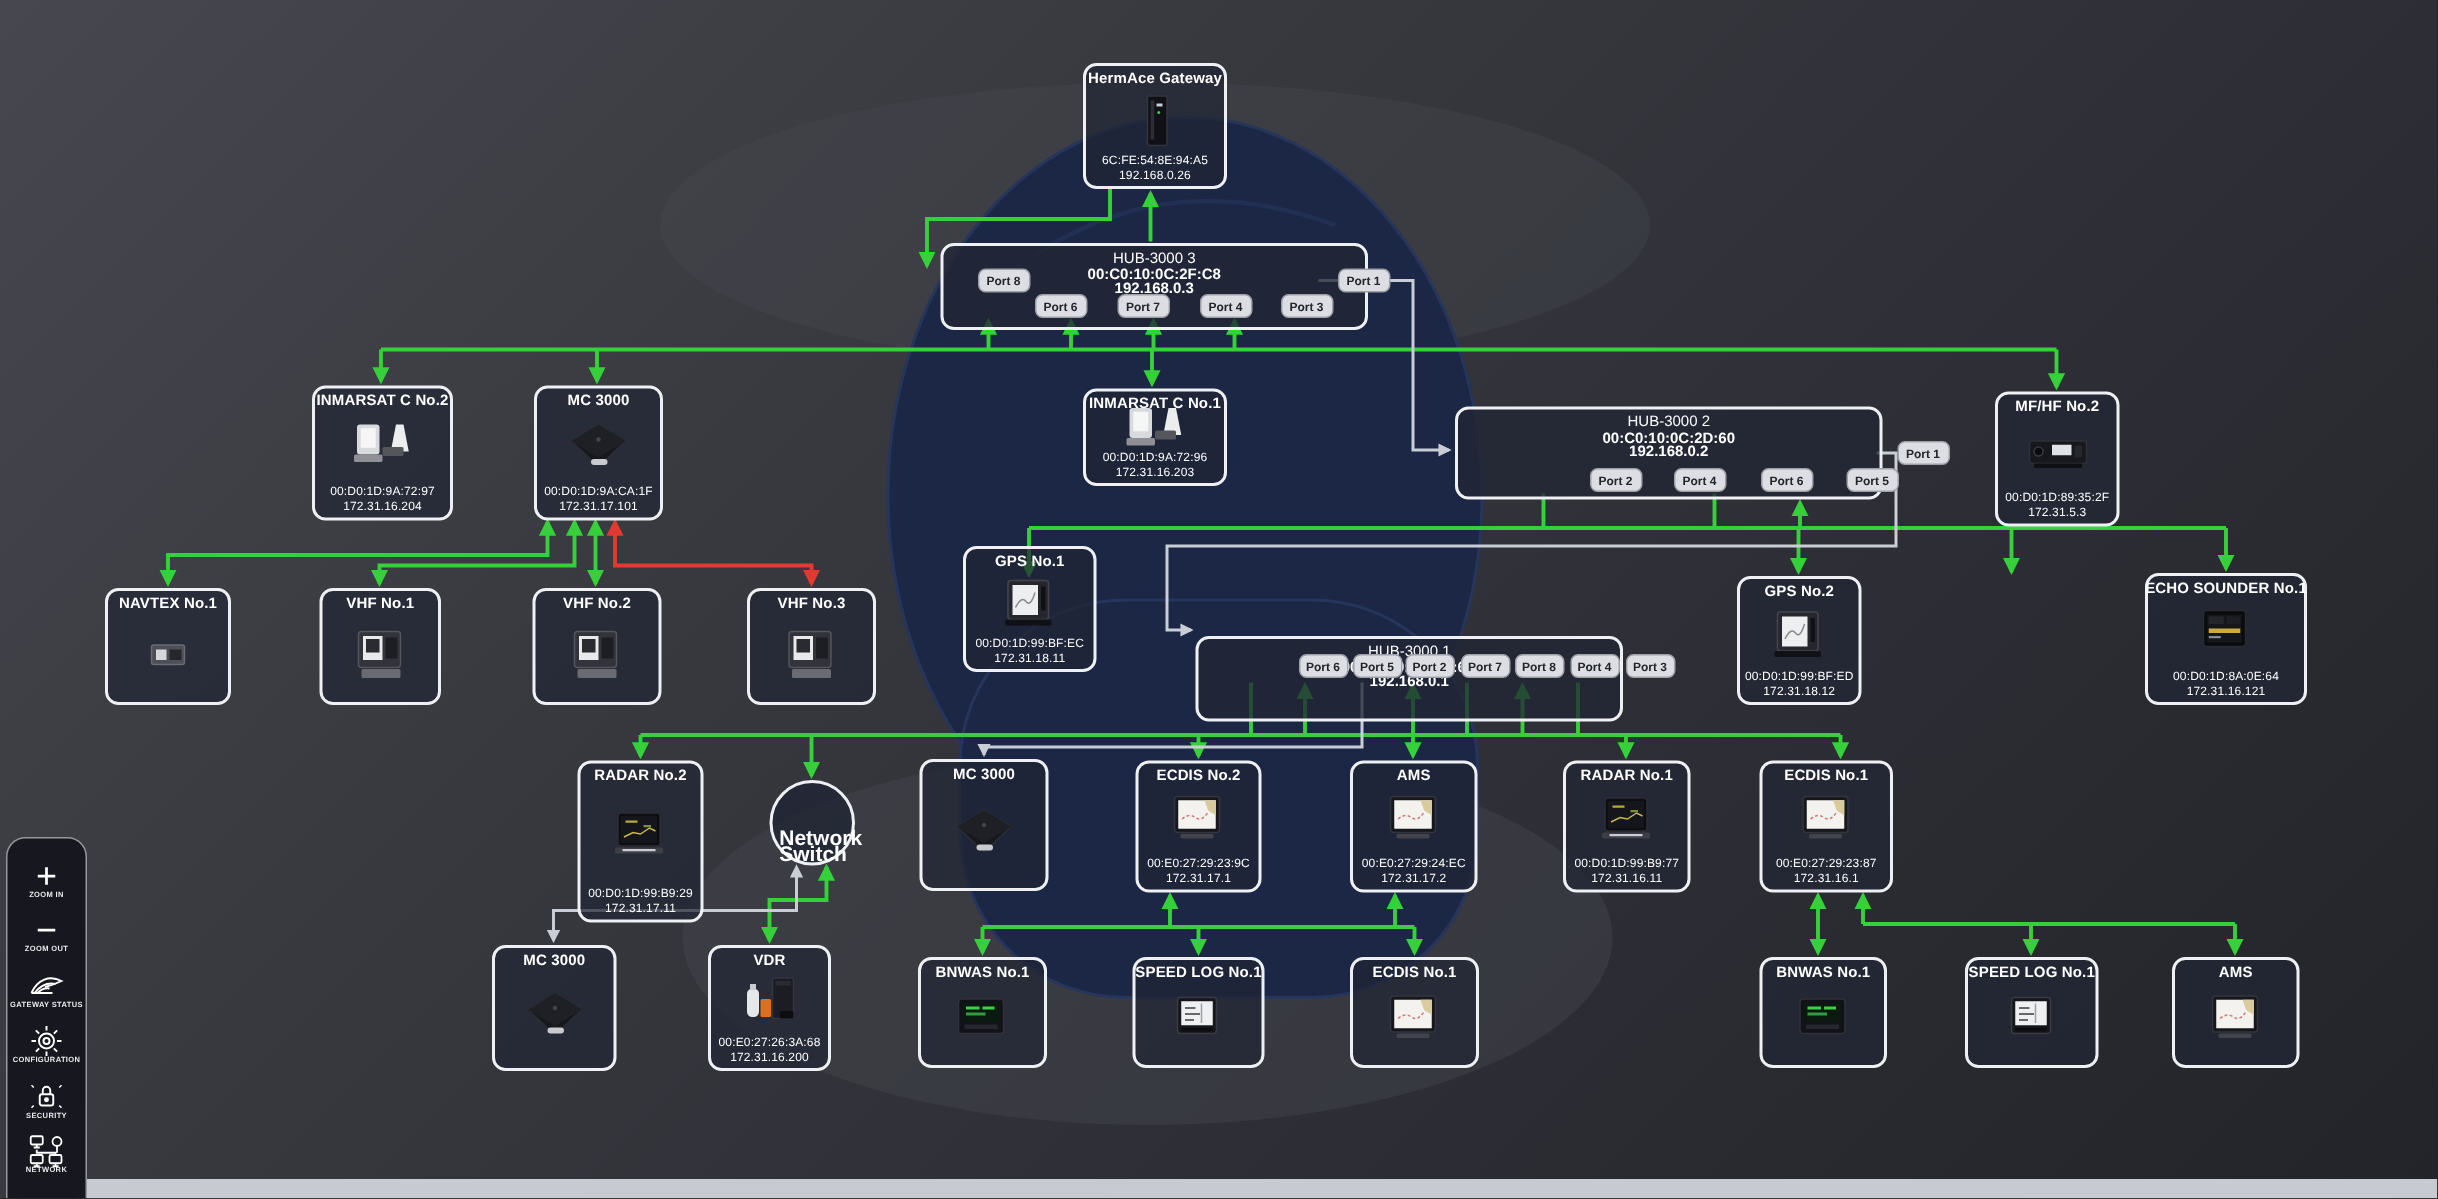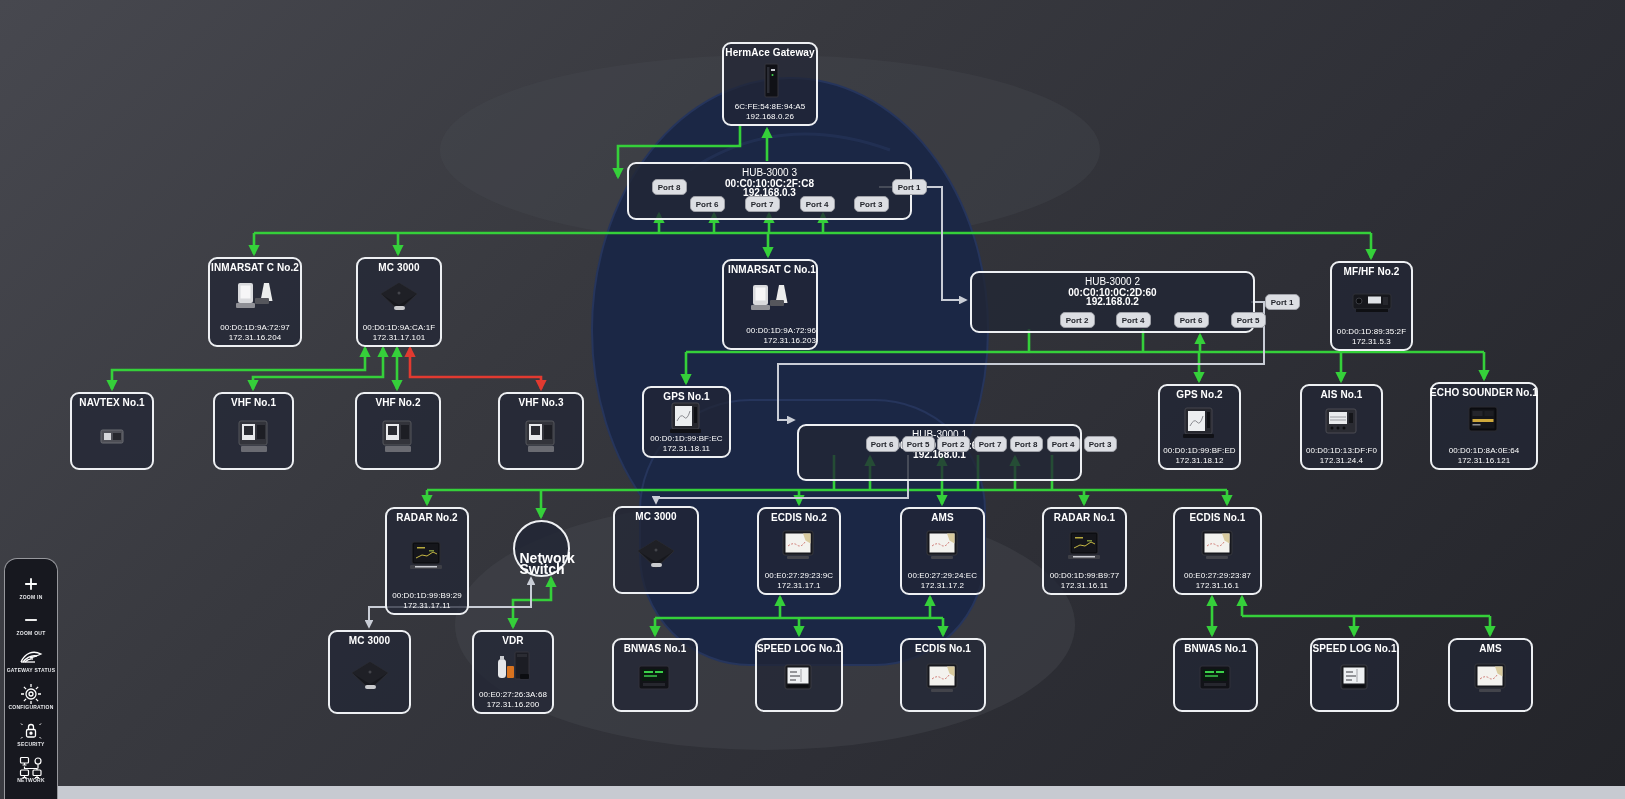--- a/index.html
+++ b/index.html
@@ -4,21 +4,21 @@
 <style>
   html,body{margin:0;padding:0;background:#222;}
   #stage{position:relative;width:1625px;height:799px;overflow:hidden;
     font-family:"Liberation Sans","DejaVu Sans",sans-serif;
     background:linear-gradient(135deg,#47484f 0%,#38393f 35%,#2e2f36 65%,#232429 100%);}
   #bg-art{position:absolute;left:0;top:0;z-index:0;}
   #wires{position:absolute;left:0;top:0;z-index:2;}
   #nodes{position:absolute;left:0;top:0;width:100%;height:100%;z-index:3;}
   .node{position:absolute;box-sizing:border-box;border:2px solid #eef0f3;border-radius:9px;
     background:rgba(33,38,53,.72);color:#fff;display:flex;flex-direction:column;align-items:center;
-    padding:3px 0 3px;}
+    padding:3px 14px 3px;}
   .node .ttl{font-weight:bold;font-size:10px;line-height:12px;white-space:nowrap;letter-spacing:.1px;}
   .node .ico{flex:1;display:flex;align-items:center;justify-content:center;width:100%;min-height:0;}
   .node .mac,.node .ip{font-weight:normal;font-size:8px;line-height:9.5px;letter-spacing:.1px;}
   .hub{position:absolute;box-sizing:border-box;border:2px solid #eef0f3;border-radius:9px;
     background:rgba(33,38,53,.78);color:#fff;text-align:center;padding-top:3px;}
   .hub .ttl{font-weight:normal;font-size:10px;line-height:12px;}
   .hub .mac,.hub .ip{font-weight:bold;font-size:10px;line-height:9px;}
   .chip{position:absolute;box-sizing:border-box;height:16px;border:1px solid #9fa1a8;border-radius:5px;
     background:#dcdee3;color:#23252c;font-weight:bold;font-size:8px;display:flex;align-items:center;
     justify-content:center;z-index:4;white-space:nowrap;margin-left:48px;}
@@ -157,21 +157,21 @@
           <svg width="48" height="36" viewBox="0 0 48 36" preserveAspectRatio="xMidYMid meet">
             <polygon points="24,2 42,13 24,30 6,13" fill="#17181d" stroke="#2c2d33"></polygon>
             <polygon points="24,2 42,13 24,24 6,13" fill="#1f2026"></polygon>
             <circle cx="24" cy="12" r="1.5" fill="#44454b"></circle>
             <rect x="19" y="25" width="11" height="4" rx="2" fill="#c9cacd"></rect>
           </svg>
         </div>
         <div class="mac">00:D0:1D:9A:CA:1F</div>
         <div class="ip">172.31.17.101</div>
       </div>
-      <div class="node" style="left: 722px; top: 259px; width: 96px; height: 91px; align-items: flex-end;">
+      <div class="node" style="left: 722px; top: 259px; width: 96px; height: 65px;">
         <div class="ttl">INMARSAT C No.1</div>
         <div class="ico">
           <svg width="48" height="36" viewBox="0 0 48 36" preserveAspectRatio="xMidYMid meet">
             <rect x="7" y="2" width="15" height="20" rx="2" fill="#d9dadd"></rect>
             <rect x="9.5" y="4.5" width="10" height="13" fill="#f6f6f7"></rect>
             <rect x="5" y="22" width="19" height="5" rx="1" fill="#8f9096"></rect>
             <polygon points="33,2 38,2 41.5,20 29.5,20" fill="#eceded"></polygon>
             <rect x="24" y="17" width="14" height="6" rx="1" fill="#55565c"></rect>
           </svg>
         </div>
@@ -241,21 +241,21 @@
         <div class="ico">
           <svg width="48" height="44" viewBox="0 0 48 36" preserveAspectRatio="xMidYMid meet">
             <rect x="9" y="2" width="28" height="24" rx="2" fill="#33343b" stroke="#55565c"></rect>
             <rect x="12" y="5" width="13" height="16" fill="#e8e9eb"></rect>
             <rect x="14" y="7" width="9" height="9" fill="#2a2b31"></rect>
             <rect x="27" y="6" width="8" height="14" fill="#1d1e24"></rect>
             <rect x="11" y="27" width="26" height="6" rx="1" fill="#6a6b72"></rect>
           </svg>
         </div>
       </div>
-      <div class="node" style="left: 642px; top: 386px; width: 89px; height: 72px;">
+      <div class="node" style="left: 642px; top: 364px; width: 89px; height: 84px;">
         <div class="ttl">GPS No.1</div>
         <div class="ico">
           <svg width="48" height="36" viewBox="0 0 48 36" preserveAspectRatio="xMidYMid meet">
             <rect x="9" y="2" width="27" height="26" rx="2" fill="#26272e" stroke="#44454c"></rect>
             <rect x="12" y="5" width="17" height="20" fill="#eceef0"></rect>
             <path d="M14,20 q4,-8 7,-4 t6,-6" stroke="#8a8b90" fill="none"></path>
             <rect x="31" y="6" width="3" height="16" fill="#101116"></rect>
             <rect x="7" y="28" width="31" height="4" rx="1" fill="#101116"></rect>
           </svg>
         </div>
@@ -280,36 +280,20 @@
           <svg width="48" height="36" viewBox="0 0 48 36" preserveAspectRatio="xMidYMid meet">
             <rect x="9" y="2" width="27" height="26" rx="2" fill="#26272e" stroke="#44454c"></rect>
             <rect x="12" y="5" width="17" height="20" fill="#eceef0"></rect>
             <path d="M14,20 q4,-8 7,-4 t6,-6" stroke="#8a8b90" fill="none"></path>
             <rect x="31" y="6" width="3" height="16" fill="#101116"></rect>
             <rect x="7" y="28" width="31" height="4" rx="1" fill="#101116"></rect>
           </svg>
         </div>
         <div class="mac">00:D0:1D:99:BF:ED</div>
         <div class="ip">172.31.18.12</div>
-      </div>
-      <div class="node" style="left: 1300px; top: 384px; width: 83px; height: 86px;">
-        <div class="ttl">AIS No.1</div>
-        <div class="ico">
-          <svg width="48" height="36" viewBox="0 0 48 36" preserveAspectRatio="xMidYMid meet">
-            <rect x="8" y="3" width="30" height="24" rx="2" fill="#2a2b32" stroke="#4a4b52"></rect>
-            <rect x="11" y="6" width="18" height="12" fill="#e9ebed"></rect>
-            <path d="M12,14 h16 M12,11 h16" stroke="#9a9ba0" fill="none"></path>
-            <rect x="31" y="7" width="4" height="10" fill="#141519"></rect>
-            <circle cx="14" cy="22" r="1.5" fill="#0c0d10"></circle>
-            <circle cx="20" cy="22" r="1.5" fill="#0c0d10"></circle>
-            <circle cx="26" cy="22" r="1.5" fill="#0c0d10"></circle>
-          </svg>
-        </div>
-        <div class="mac">00:D0:1D:13:DF:F0</div>
-        <div class="ip">172.31.24.4</div>
       </div>
       <div class="node" style="left: 1430px; top: 382px; width: 108px; height: 88px;">
         <div class="ttl">ECHO SOUNDER No.1</div>
         <div class="ico">
           <svg width="48" height="36" viewBox="0 0 48 36" preserveAspectRatio="xMidYMid meet">
             <rect x="9" y="2" width="28" height="24" rx="2" fill="#0a0b0f" stroke="#2a2b31"></rect>
             <rect x="11.5" y="4.5" width="23" height="19" fill="#15161a"></rect>
             <rect x="12.5" y="6" width="10" height="5" fill="#24252b"></rect>
             <rect x="24.5" y="6" width="9" height="5" fill="#1d1e23"></rect>
             <rect x="12.5" y="14" width="21" height="3" fill="#cfa93c"></rect>

